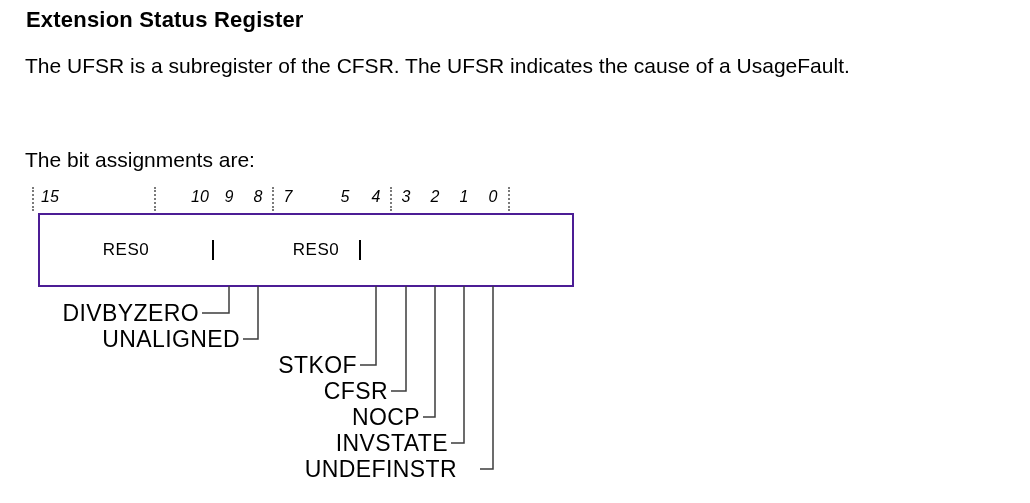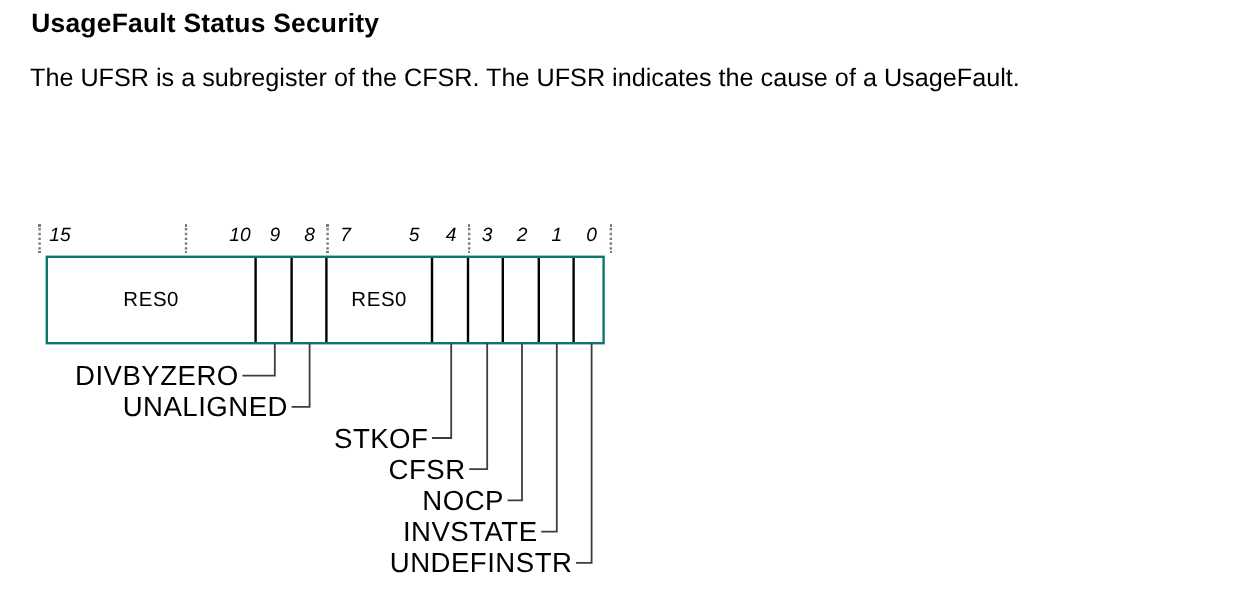--- a/index.html
+++ b/index.html
@@ -24,43 +24,44 @@
   
   .bitnum {
     position:absolute; top:187px; transform:translateX(-50%);
     font-size:16px; line-height:20px; text-align:right;font-style:italic;
   }
   .tick {
     position:absolute; top:187px; height:24px; width:0;
     border-left:2px dotted #7a7a7a;
   }
   .regbox {
-    position:absolute; left:38px; top:213px; width:466px; height:74px;
-    border:2px solid #0f766e; box-sizing:border-box; display:flex; background:#fff;
+    position:absolute; left:38px; top:213px; width:536px; height:74px;
+    border:2px solid #4c1d95; box-sizing:border-box; display:flex; background:#fff;align-items:center;
   }
   .cell {
     box-sizing:border-box; border-right:2px solid #000;
     display:flex; align-items:center; justify-content:center;
     font-size:17px; letter-spacing:0.5px;
   }
   .cell.last { border-right:none; flex:1; }
   .clabel {
     position:absolute; font-size:23px; line-height:20px;
     letter-spacing:0.4px; white-space:nowrap; text-align:right;
   }
   .lines { position:absolute; left:0; top:0; pointer-events:none; }
   .lines polyline { fill:none; stroke:#3d3d3d; stroke-width:1.5; }
 </style>
 </head>
 <body>
 
 <div class="page">
 
-  <h1 class="heading">UsageFault Status Security</h1>
+  <h1 class="heading">Extension Status Register</h1>
   <p class="bodytext p1">The UFSR is a subregister of the CFSR. The UFSR indicates the cause of a UsageFault.</p>
+  <p class="bodytext p3">The bit assignments are:</p>
 
   <span class="bitnum" style="left:50px">15</span>
   <span class="bitnum" style="left:200px">10</span>
   <span class="bitnum" style="left:229px">9</span>
   <span class="bitnum" style="left:258px">8</span>
   <span class="bitnum" style="left:288px">7</span>
   <span class="bitnum" style="left:345px">5</span>
   <span class="bitnum" style="left:376px">4</span>
   <span class="bitnum" style="left:406px">3</span>
   <span class="bitnum" style="left:435px">2</span>
@@ -112,15 +113,15 @@
     <polyline points="451,443 464,443 464,286"></polyline>
     <polyline points="480,469 493,469 493,286"></polyline>
   </svg>
 
   <span class="clabel" style="right:831px; top:303px">DIVBYZERO</span>
   <span class="clabel" style="right:790px; top:329px">UNALIGNED</span>
   <span class="clabel" style="right:673px; top:355px">STKOF</span>
   <span class="clabel" style="right:642px; top:381px">CFSR</span>
   <span class="clabel" style="right:610px; top:407px">NOCP</span>
   <span class="clabel" style="right:582px; top:433px">INVSTATE</span>
-  <span class="clabel" style="right:553px; top:459px">UNDEFINSTR</span>
+  <span class="clabel" style="right:573px; top:459px">UNDEFINSTR</span>
 
 </div>
 
 </body></html>

